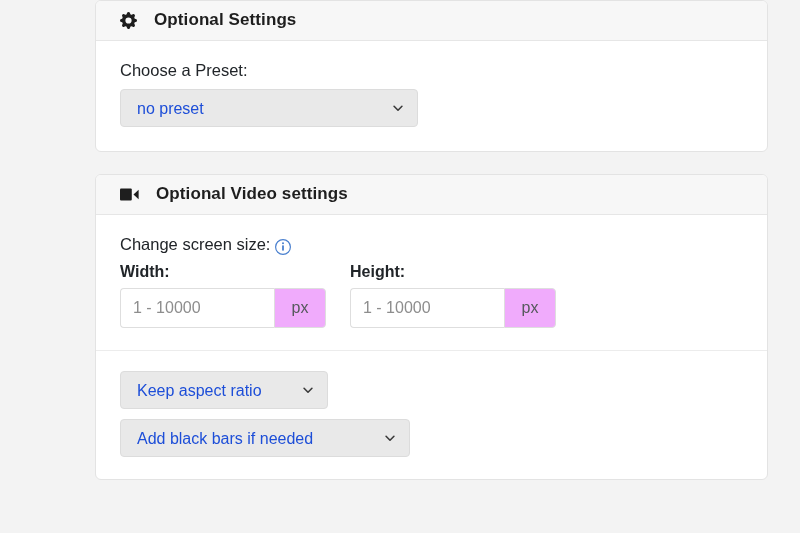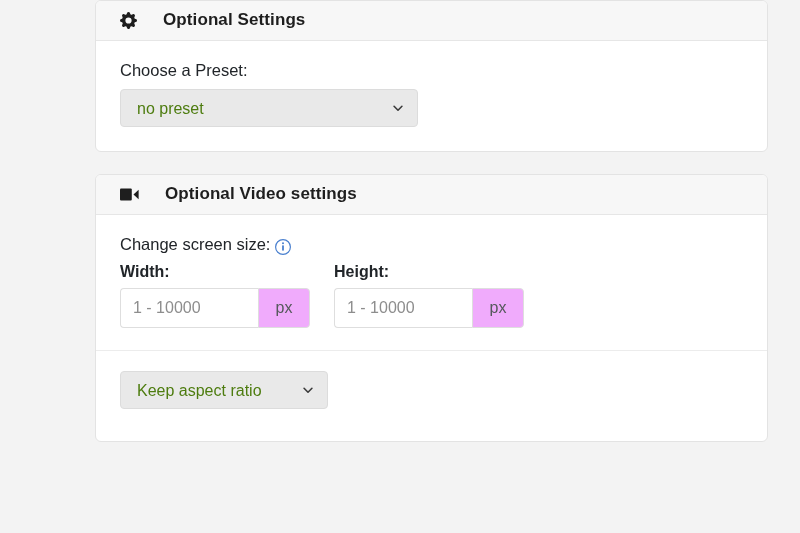--- a/index.html
+++ b/index.html
@@ -36,21 +36,21 @@
   }
   .card + .card {
     margin-top: 22px;
   }
   .card-header {
     background: #f7f7f7;
     border-bottom: 1px solid #e6e6e6;
     padding: 9px 24px 10px 24px;
     display: flex;
     align-items: center;
-    gap: 26px;
+    gap: 17px;
     font-size: 17px;
     font-weight: 700;
     color: #1e1e1e;
     letter-spacing: .1px;
   }
   .card-body {
     padding: 20px 24px 24px 24px;
   }
   .card-section {
     padding: 20px 24px 22px 24px;
@@ -95,21 +95,21 @@
     display: inline-block;
     background: #e9e9e9;
     border: 1px solid #dcdcdc;
     border-radius: 4px;
     box-sizing: border-box;
     height: 38px;
   }
   .select .select-text {
     display: block;
     font-size: 16px;
-    color: #4d7c0f;
+    color: #1d4ed8;
     padding: 8px 38px 8px 16px;
     line-height: 21px;
     white-space: nowrap;
   }
   .select .chev {
     position: absolute;
     right: 12px;
     top: 50%;
     transform: translateY(-50%);
     pointer-events: none;
@@ -120,21 +120,21 @@
 
   
   .size-row {
     display: flex;
     gap: 24px;
   }
   .size-col { }
   .input-group {
     display: flex;
     align-items: stretch;
-    width: 190px;
+    width: 206px;
     height: 40px;
   }
   .input-group .text-input {
     flex: 1 1 auto;
     box-sizing: border-box;
     border: 1px solid #dedede;
     border-right: none;
     border-radius: 4px 0 0 4px;
     background: #ffffff;
     font-family: "Liberation Sans", sans-serif;
@@ -245,17 +245,25 @@
         <span class="select-text">Keep aspect ratio</span>
         <span class="chev icon">
           <svg width="14" height="14" viewBox="0 0 16 16" fill="none" stroke="#3a3a3a" stroke-width="1.8" stroke-linecap="round" stroke-linejoin="round">
             <path d="M3.5 6 L8 10.5 L12.5 6"></path>
           </svg>
         </span>
       </div>
 
       <div class="gap-sm"></div>
 
+      <div class="select select-bars">
+        <span class="select-text">Add black bars if needed</span>
+        <span class="chev icon">
+          <svg width="14" height="14" viewBox="0 0 16 16" fill="none" stroke="#3a3a3a" stroke-width="1.8" stroke-linecap="round" stroke-linejoin="round">
+            <path d="M3.5 6 L8 10.5 L12.5 6"></path>
+          </svg>
+        </span>
+      </div>
     </div>
 
   </div>
 
 </div>
 
 </body></html>

